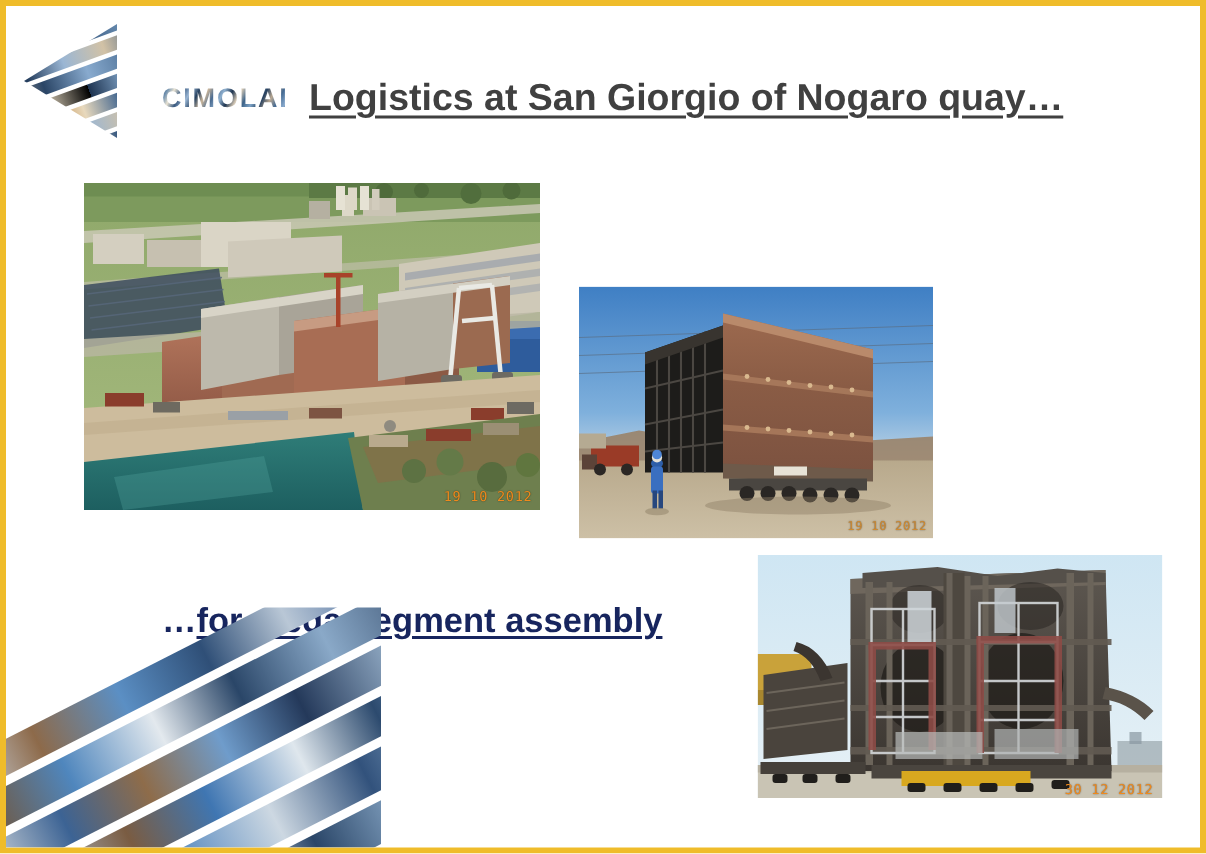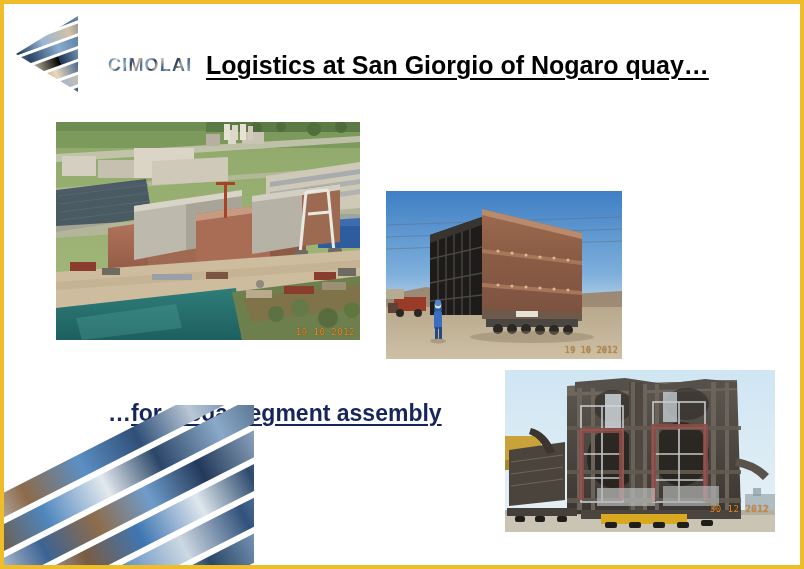--- a/index.html
+++ b/index.html
@@ -59,21 +59,21 @@
     -webkit-text-fill-color: transparent;
   }
 
   
   #title {
     position: absolute;
     left: 202px;
     top: 47px;
     font-size: 25px;
     font-weight: bold;
-    color: #000000;
+    color: #404040;
     text-decoration: underline;
     text-underline-offset: 4px;
     white-space: nowrap;
   }
 
   
   #subtitle {
     position: absolute;
     left: 104px;
     top: 396px;
@@ -105,21 +105,21 @@
     font-family: "DejaVu Sans Mono", monospace;
     font-size: 9px;
     font-weight: normal;
     color: #f08a1c;
     letter-spacing: 0.5px;
     text-shadow: 0 0 1px rgba(0,0,0,.6);
     white-space: nowrap;
   }
   #date-quay     { right: 5px; bottom: 3px; }
   #date-segment  { right: 4px; bottom: 4px; font-size: 8px; color: #d08a30; }
-  #date-assembly { right: 6px; bottom: 18px; }
+  #date-assembly { right: 6px; bottom: 0; }
 
   
   #collage {
     position: absolute;
     left: 0px;
     bottom: 0px;
     width: 250px;
     height: 160px;
     pointer-events: none;
   }

